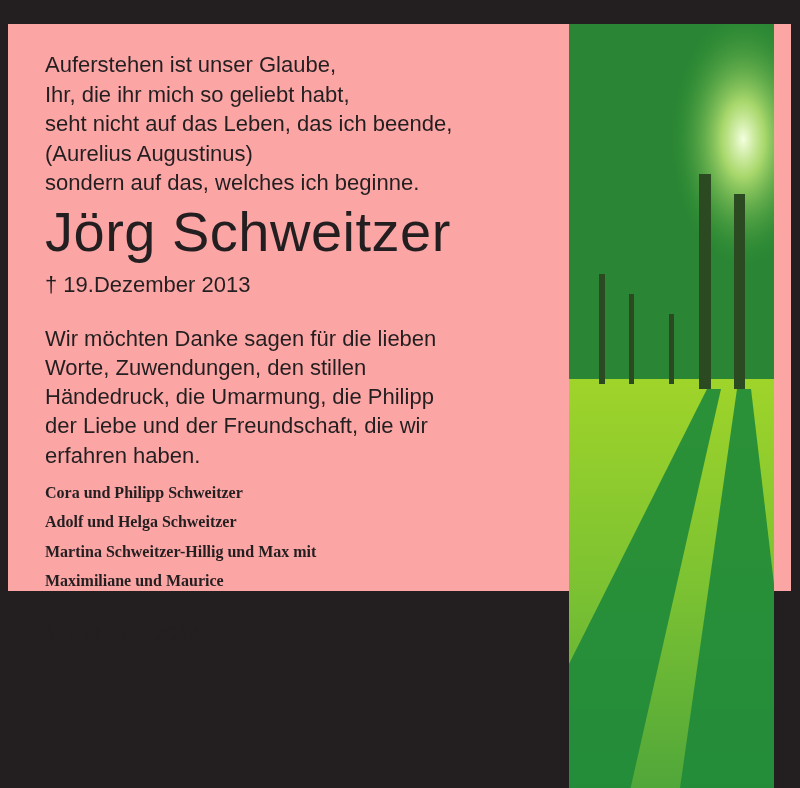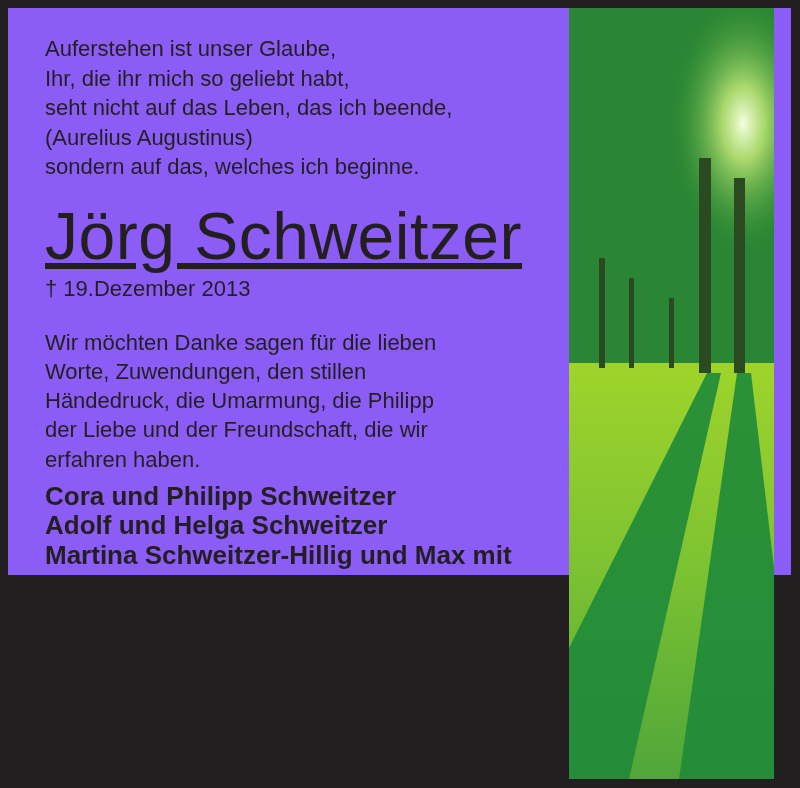--- a/index.html
+++ b/index.html
@@ -1,23 +1,23 @@
 <!DOCTYPE html>
 <html><head>
 <meta charset="utf-8">
 <style>
   html,body{margin:0;padding:0;}
   body{width:800px;height:788px;background:#231f20;position:relative;overflow:hidden;font-family:"Liberation Sans",sans-serif;color:#231f20;}
-  .card{position:absolute;left:8px;top:8px;width:783px;height:567px;background:#8b5cf6;}
+  .card{position:absolute;left:8px;top:24px;width:783px;height:567px;background:#fca5a5;}
   .text{position:absolute;left:37px;top:26px;width:520px;}
   .quote{font-size:22px;line-height:29.5px;}
-  .name{font-size:66px;line-height:64px;margin-top:22px;letter-spacing:0.5px;text-decoration:underline;}
+  .name{font-size:56px;line-height:64px;margin-top:2px;letter-spacing:0.5px;}
   .death{font-size:22px;line-height:29px;margin-top:6px;}
   .thanks{font-size:22px;line-height:29.3px;margin-top:25px;}
-  .family{font-size:26px;line-height:29.5px;font-weight:bold;margin-top:8px;}
+  .family{font-size:16px;line-height:29.5px;font-weight:bold;margin-top:8px;font-family:Liberation Serif, serif;}
   .date{font-size:22px;line-height:29px;margin-top:23px;}
   .photo{position:absolute;left:561px;top:0;width:205px;height:771px;overflow:hidden;
     background:linear-gradient(180deg,#1f7a2e 0%,#2f8f35 20%,#5aa83a 38%,#3f9a34 46%,#6cc43a 48%,#8ccc2e 60%,#2e8a3a 80%,#2a8a3c 100%);}
 </style>
 </head>
 <body>
 
 <div class="card">
   <div class="text">
     <div class="quote">
@@ -33,20 +33,21 @@
       <div>Wir möchten Danke sagen für die lieben</div>
       <div>Worte, Zuwendungen, den stillen</div>
       <div>Händedruck, die Umarmung, die Philipp</div>
       <div>der Liebe und der Freundschaft, die wir</div>
       <div>erfahren haben.</div>
     </div>
     <div class="family">
       <div>Cora und Philipp Schweitzer</div>
       <div>Adolf und Helga Schweitzer</div>
       <div>Martina Schweitzer-Hillig und Max mit</div>
+      <div>Maximiliane und Maurice</div>
     </div>
     <div class="date">1. Februar 2014</div>
   </div>
 
   <div class="photo">
     <svg width="205" height="771" viewBox="0 0 205 771">
       <defs>
         <radialGradient id="sun" cx="0.85" cy="0.32" r="0.35">
           <stop offset="0" stop-color="#f4ffe0"></stop>
           <stop offset="0.3" stop-color="#c8ec7a" stop-opacity="0.8"></stop>

